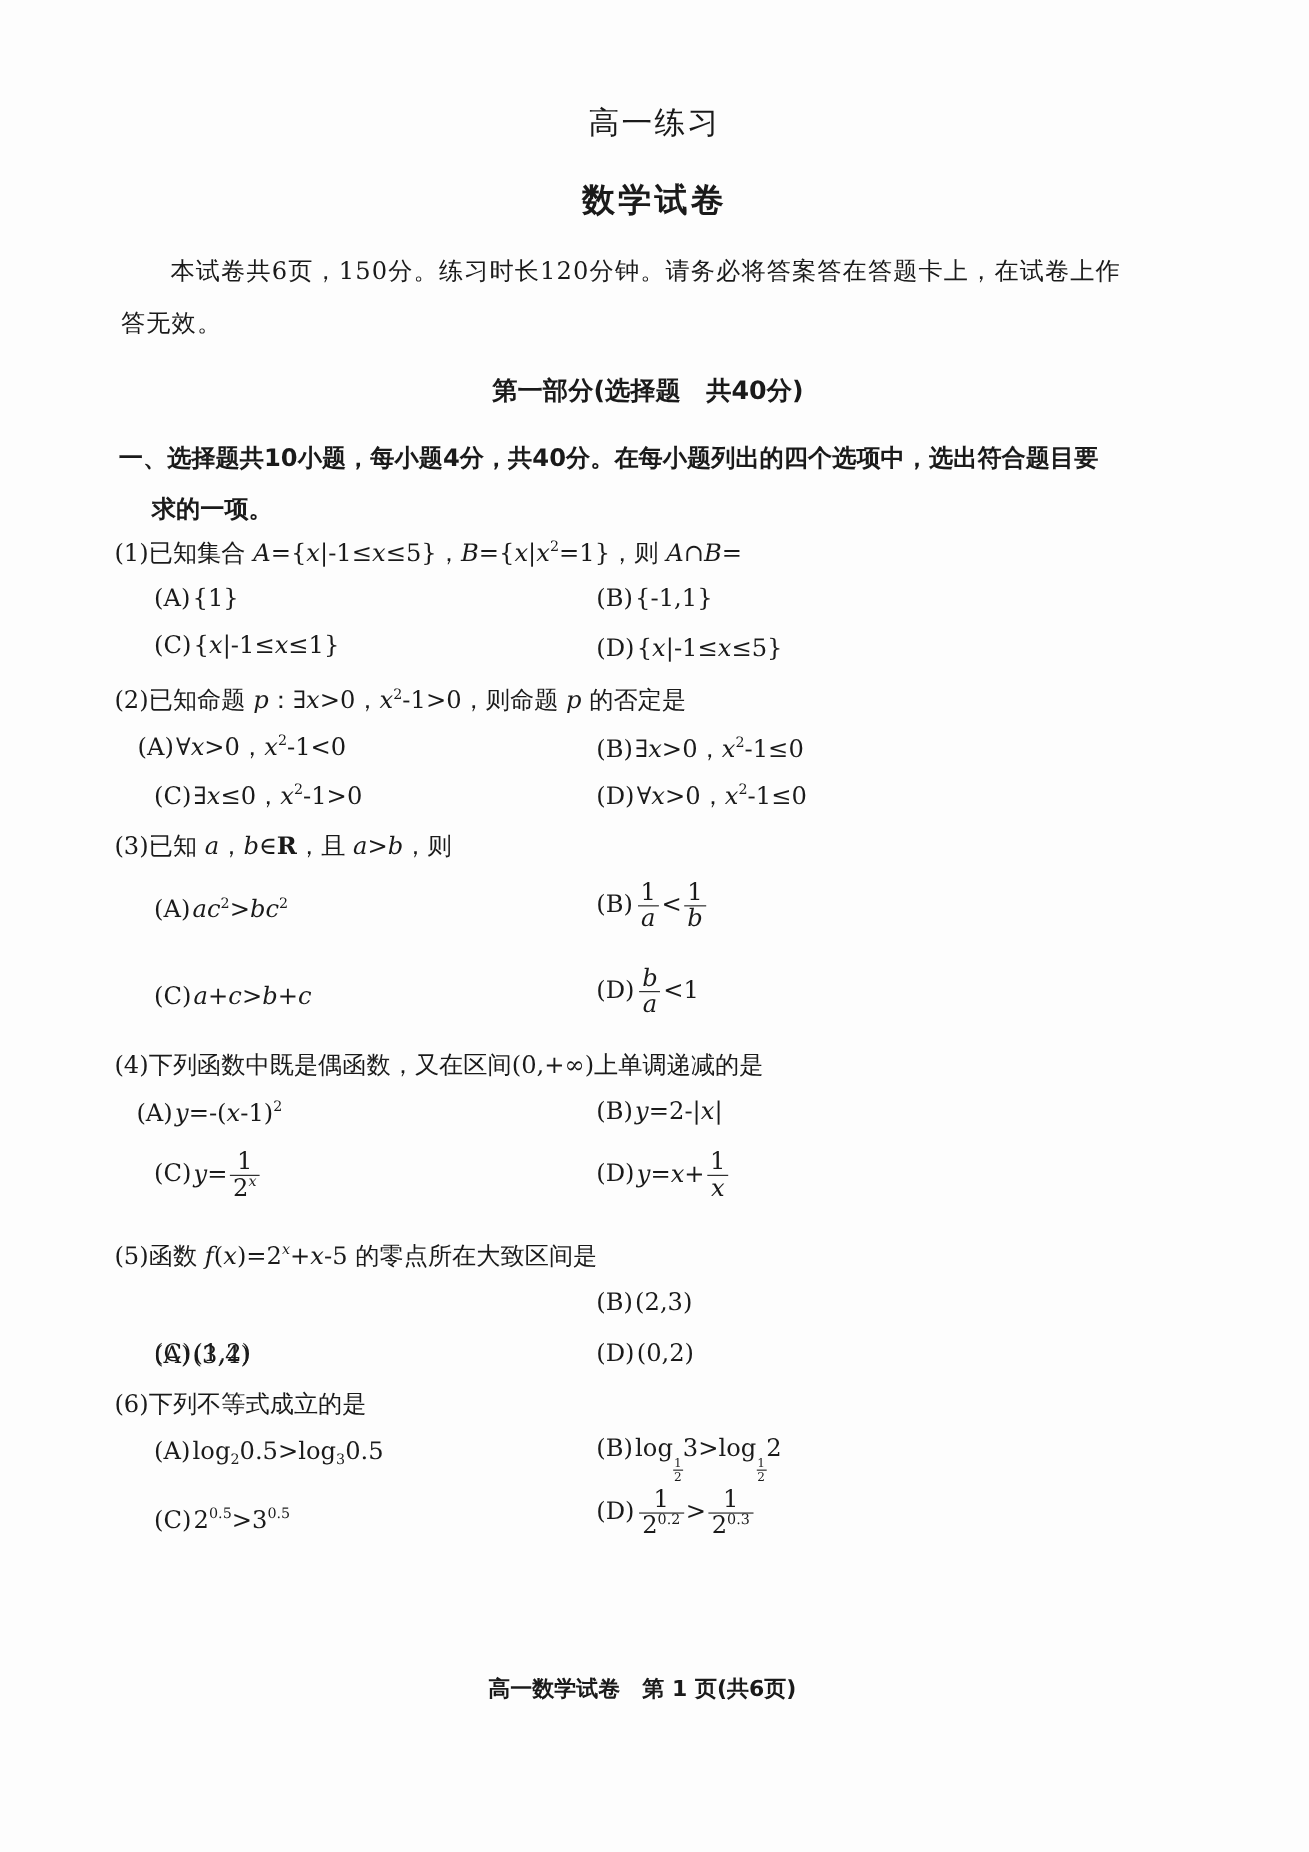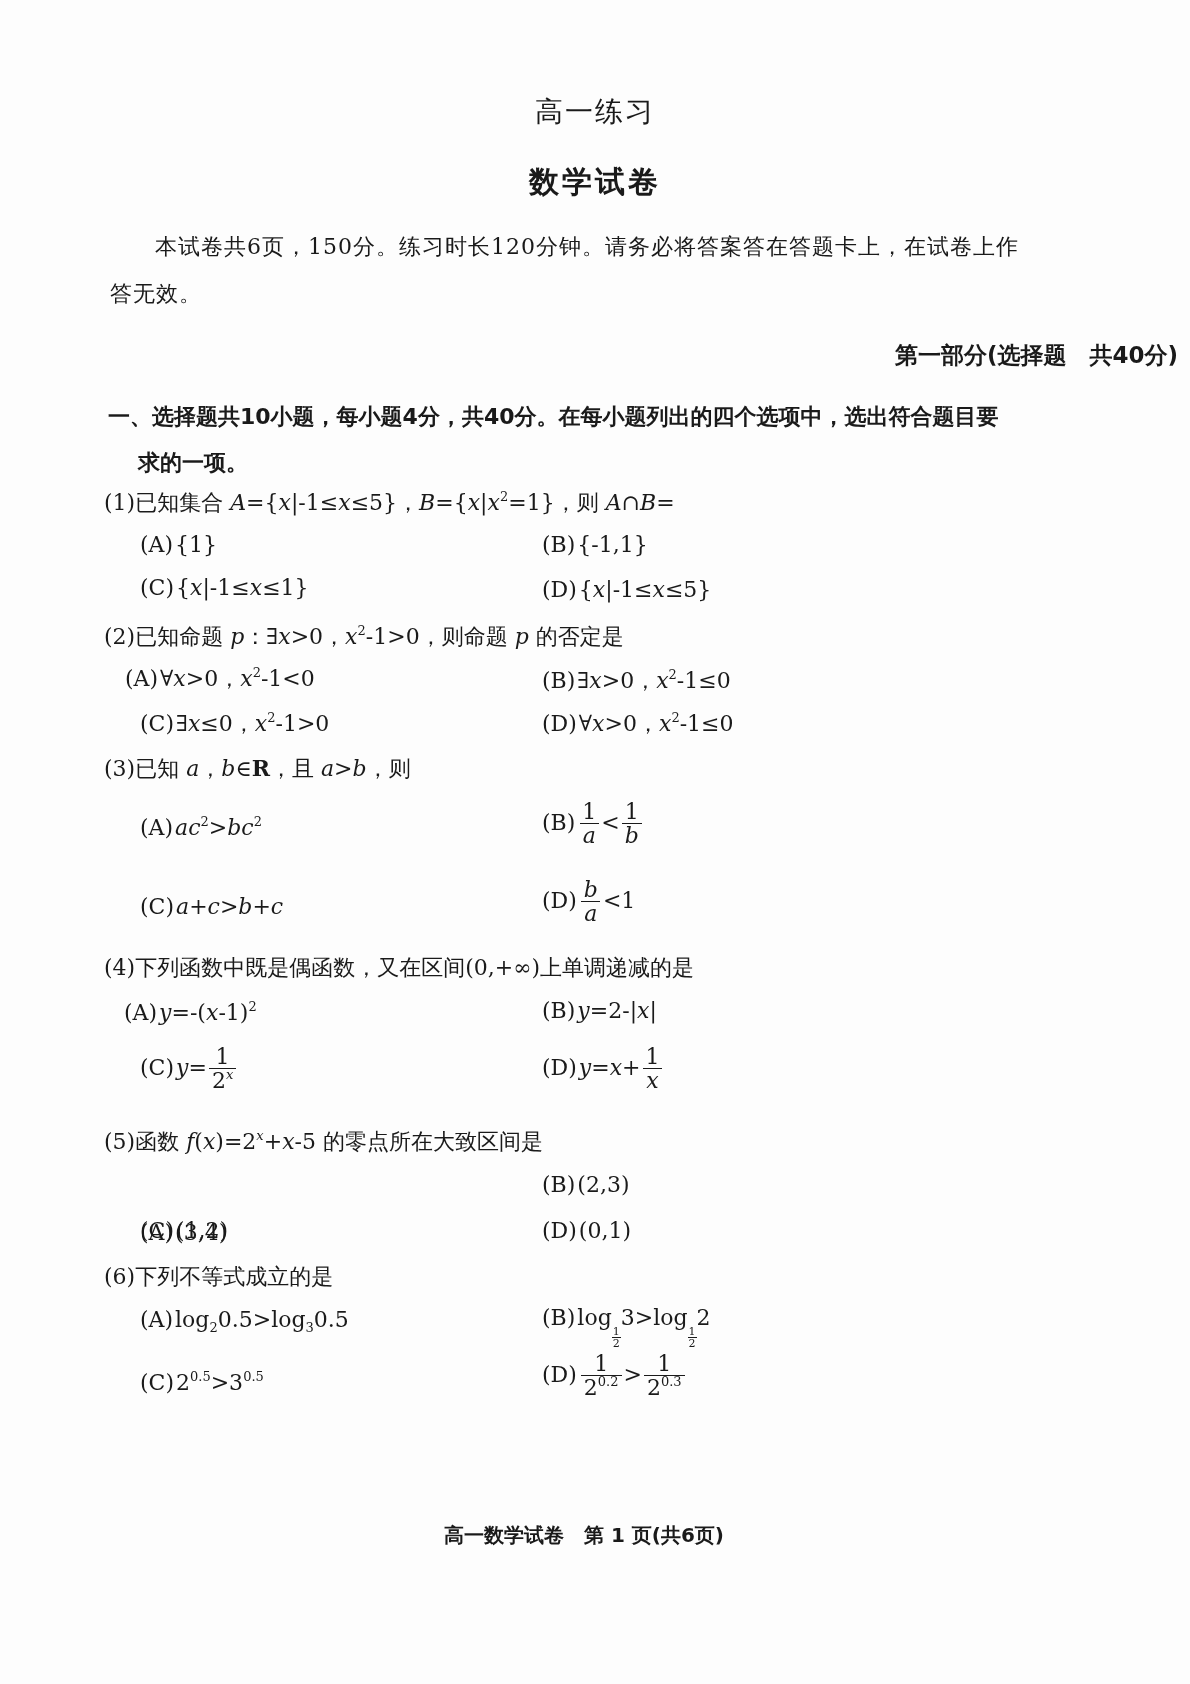--- a/index.html
+++ b/index.html
@@ -27,21 +27,21 @@
     }
     .subtitle {
       left: 0; width: 1190px; text-align: center;
       font-size: 30px; font-weight: bold; letter-spacing: 3px;
       font-family: "DejaVu Sans", "Liberation Sans", sans-serif;
     }
     .intro {
       font-size: 22px; letter-spacing: 1px;
     }
     .part-heading {
-      left: 0; width: 1178px; text-align: right;
+      left: 0; width: 1178px; text-align: center;
       font-size: 23px; font-weight: bold;
       font-family: "DejaVu Sans", "Liberation Sans", sans-serif;
     }
     .section-heading {
       font-size: 22px; font-weight: bold;
       font-family: "DejaVu Sans", "Liberation Sans", sans-serif;
     }
     .q-stem { font-size: 22px; }
     .opt { font-size: 22px; }
     .opt .lbl { margin-right: 2px; }
@@ -165,21 +165,21 @@
   <div class="abs opt" style="left:140px; top:1172px;margin-top:48px;">
     <span class="lbl">(A)</span><span>(3,4)</span>
   </div>
   <div class="abs opt" style="left:542px; top:1172px;">
     <span class="lbl">(B)</span><span>(2,3)</span>
   </div>
   <div class="abs opt" style="left:140px; top:1218px;">
     <span class="lbl">(C)</span><span>(1,2)</span>
   </div>
   <div class="abs opt" style="left:542px; top:1218px;">
-    <span class="lbl">(D)</span><span>(0,1)</span>
+    <span class="lbl">(D)</span><span>(0,2)</span>
   </div>
 
   <div class="abs q-stem" style="left:104px; top:1262px;">
     <span>(6)</span><span>下列不等式成立的是</span>
   </div>
   <div class="abs opt" style="left:140px; top:1307px;">
     <span class="lbl">(A)</span>log<sub>2</sub>0.5&gt;log<sub>3</sub>0.5
   </div>
   <div class="abs opt" style="left:542px; top:1305px;">
     <span class="lbl">(B)</span>log<span class="subfrac">

